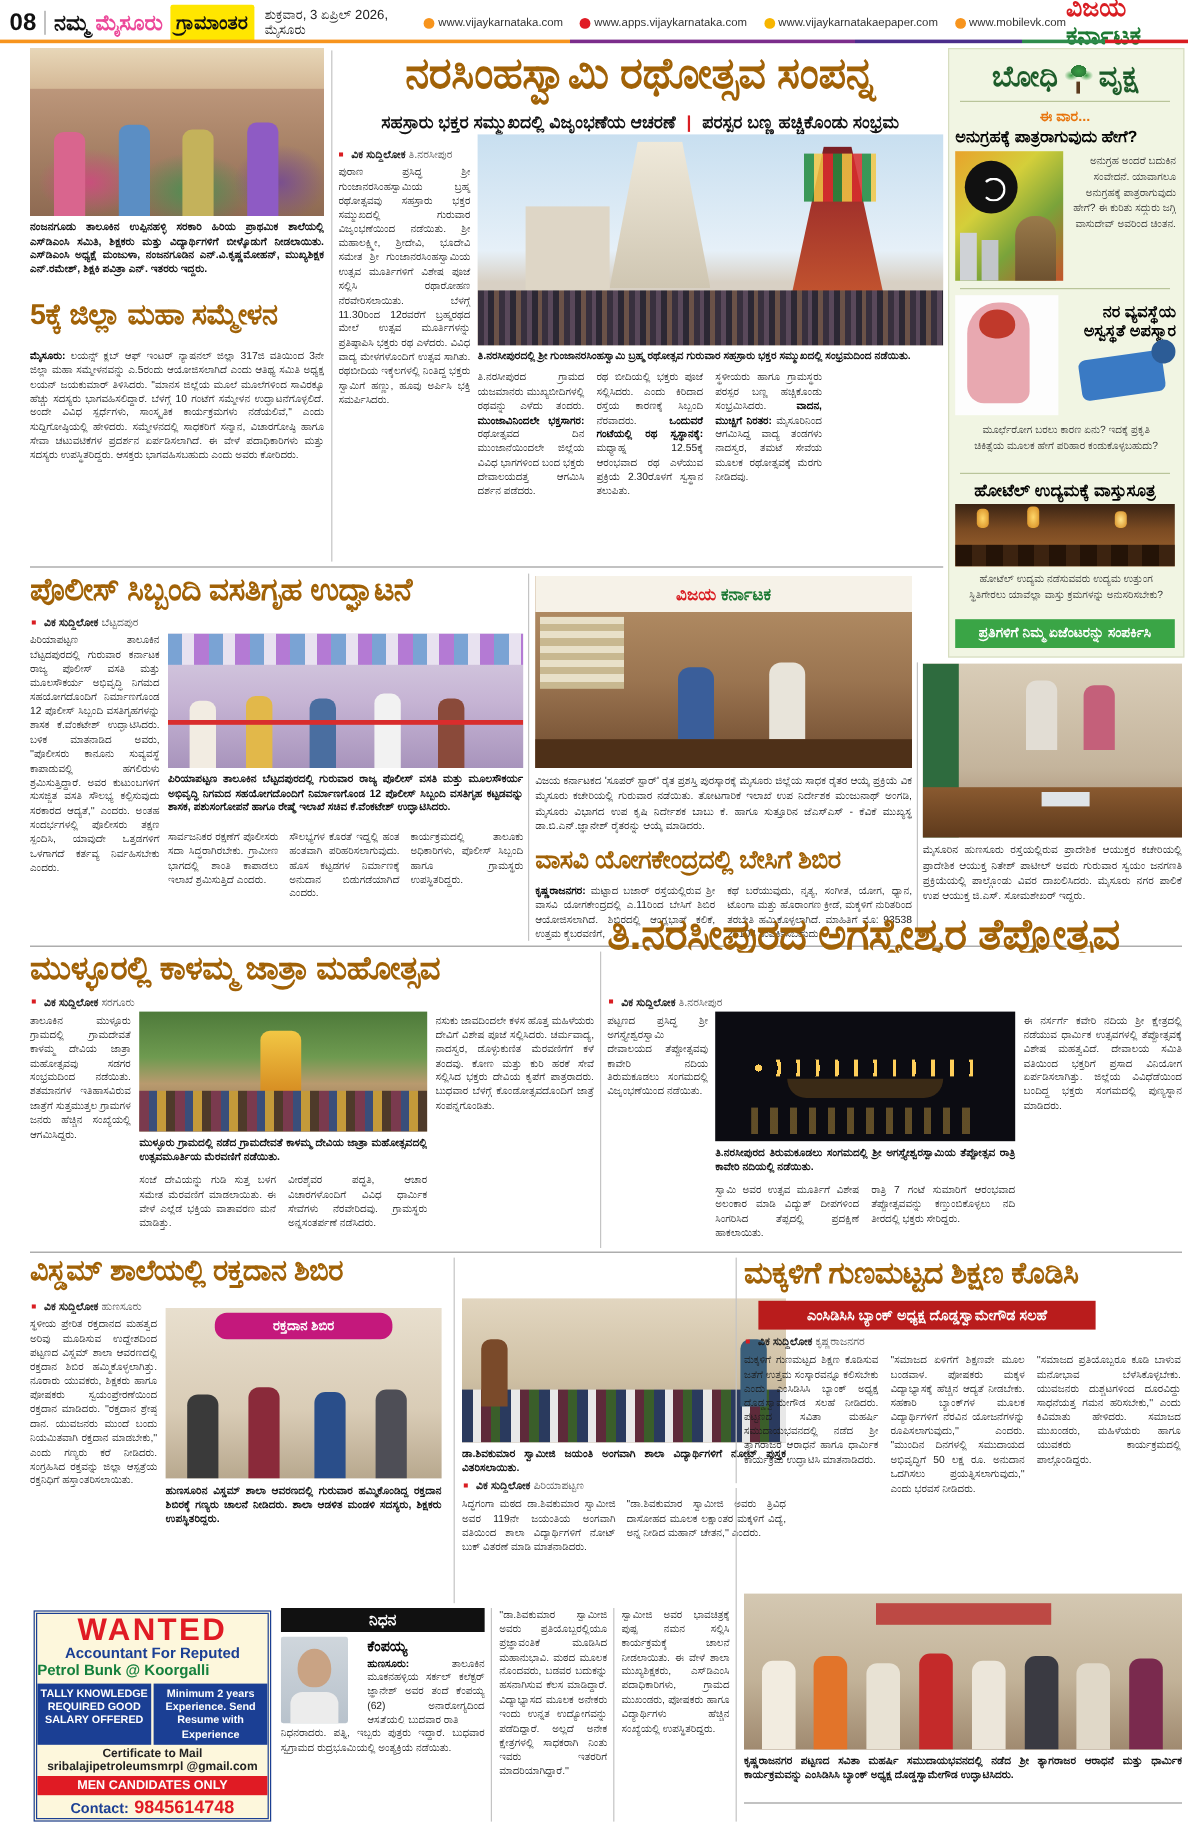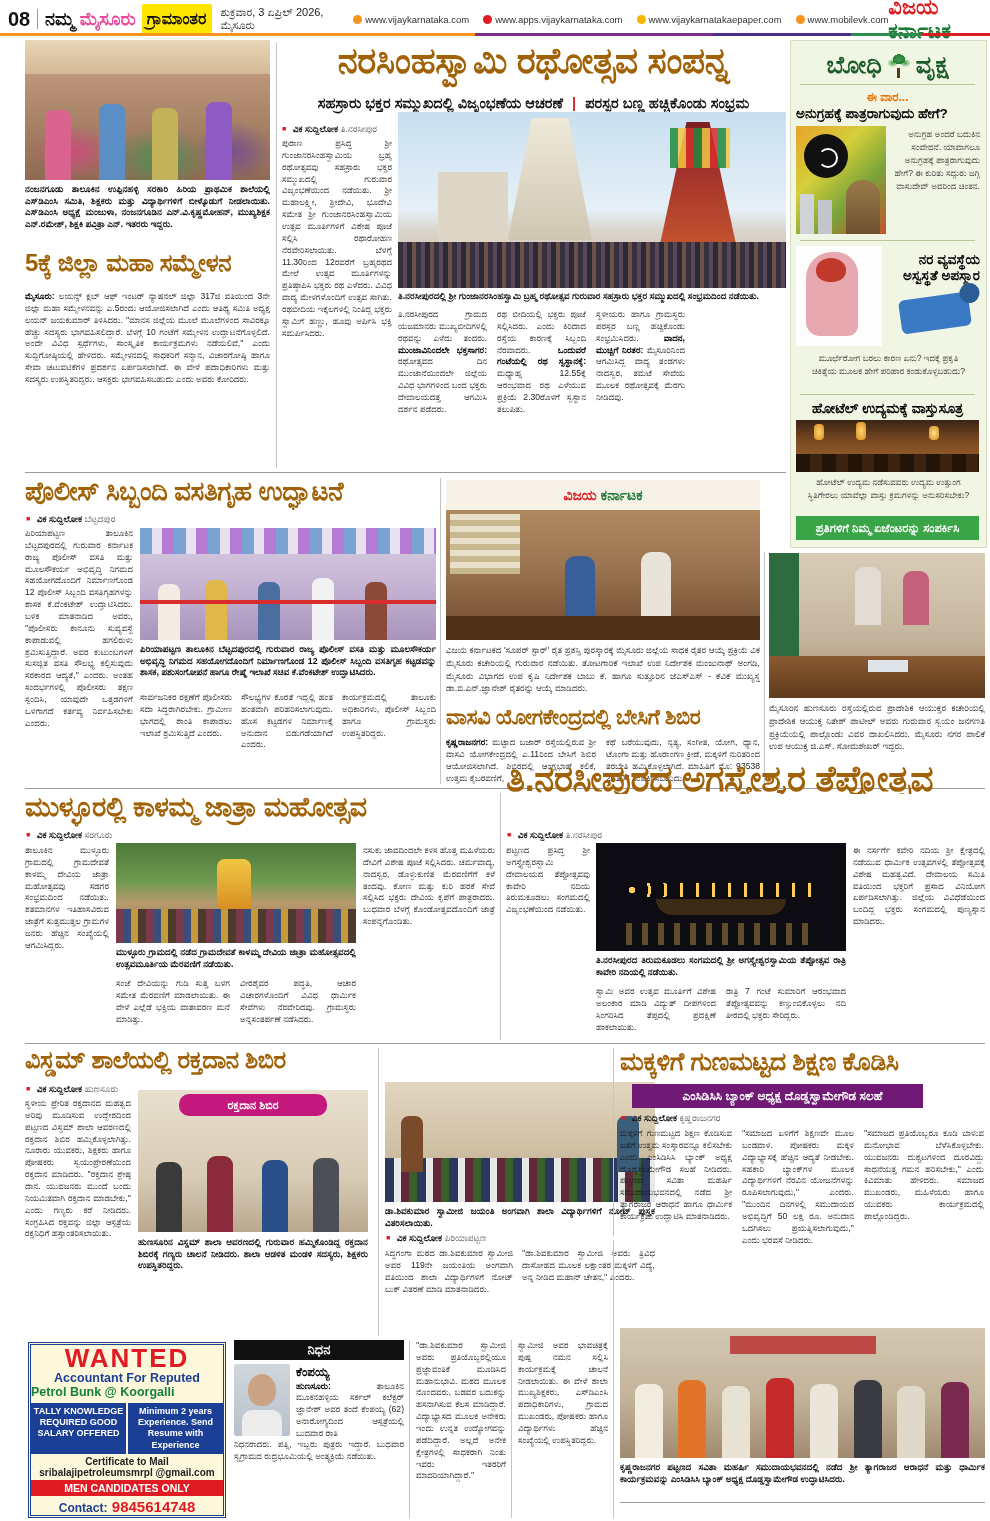--- a/index.html
+++ b/index.html
@@ -258,21 +258,21 @@
   </div>
   <div class="abs cap" style="left:385px;top:1206px;width:270px;height:24px;">ಡಾ.ಶಿವಕುಮಾರ ಸ್ವಾಮೀಜಿ ಜಯಂತಿ ಅಂಗವಾಗಿ ಶಾಲಾ ವಿದ್ಯಾರ್ಥಿಗಳಿಗೆ ನೋಟ್ ಪುಸ್ತಕ ವಿತರಿಸಲಾಯಿತು.</div>
   <div class="abs byline" style="left:386px;top:1233px;width:200px;">
     <span class="lbl">ವಿಕ ಸುದ್ದಿಲೋಕ</span> <span>ಪಿರಿಯಾಪಟ್ಟಣ</span>
   </div>
   <div class="abs body-txt" style="left:385px;top:1248px;width:128px;height:88px;">ಸಿದ್ಧಗಂಗಾ ಮಠದ ಡಾ.ಶಿವಕುಮಾರ ಸ್ವಾಮೀಜಿ ಅವರ 119ನೇ ಜಯಂತಿಯ ಅಂಗವಾಗಿ ವತಿಯಿಂದ ಶಾಲಾ ವಿದ್ಯಾರ್ಥಿಗಳಿಗೆ ನೋಟ್ ಬುಕ್ ವಿತರಣೆ ಮಾಡಿ ಮಾತನಾಡಿದರು.</div>
   <div class="abs body-txt" style="left:522px;top:1248px;width:133px;height:88px;">''ಡಾ.ಶಿವಕುಮಾರ ಸ್ವಾಮೀಜಿ ಅವರು ತ್ರಿವಿಧ ದಾಸೋಹದ ಮೂಲಕ ಲಕ್ಷಾಂತರ ಮಕ್ಕಳಿಗೆ ವಿದ್ಯೆ, ಅನ್ನ ನೀಡಿದ ಮಹಾನ್ ಚೇತನ,'' ಎಂದರು.</div>
   <div class="vline" style="left:613px;top:1048px;height:188px;"></div>
 
   <div class="abs hl" style="left:620px;top:1048px;width:365px;height:32px;font-size:25px;">ಮಕ್ಕಳಿಗೆ ಗುಣಮಟ್ಟದ ಶಿಕ್ಷಣ ಕೊಡಿಸಿ</div>
-  <div class="abs" style="left:632px;top:1084px;width:281px;height:24px;background:#701a75;color:#fff;font-size:12px;font-weight:bold;display:flex;align-items:center;justify-content:center;overflow:hidden;padding-left:10px;">ಎಂಸಿಡಿಸಿಸಿ ಬ್ಯಾಂಕ್ ಅಧ್ಯಕ್ಷ ದೊಡ್ಡಸ್ವಾಮೇಗೌಡ ಸಲಹೆ</div>
+  <div class="abs" style="left:632px;top:1084px;width:281px;height:24px;background:#b91c1c;color:#fff;font-size:12px;font-weight:bold;display:flex;align-items:center;justify-content:center;overflow:hidden;">ಎಂಸಿಡಿಸಿಸಿ ಬ್ಯಾಂಕ್ ಅಧ್ಯಕ್ಷ ದೊಡ್ಡಸ್ವಾಮೇಗೌಡ ಸಲಹೆ</div>
   <div class="abs byline" style="left:621px;top:1113px;width:220px;">
     <span class="lbl">ವಿಕ ಸುದ್ದಿಲೋಕ</span> <span>ಕೃಷ್ಣರಾಜನಗರ</span>
   </div>
   <div class="abs body-txt" style="left:620px;top:1128px;width:112px;height:196px;">ಮಕ್ಕಳಿಗೆ ಗುಣಮಟ್ಟದ ಶಿಕ್ಷಣ ಕೊಡಿಸುವ ಜತೆಗೆ ಉತ್ತಮ ಸಂಸ್ಕಾರವನ್ನೂ ಕಲಿಸಬೇಕು ಎಂದು ಎಂಸಿಡಿಸಿಸಿ ಬ್ಯಾಂಕ್ ಅಧ್ಯಕ್ಷ ದೊಡ್ಡಸ್ವಾಮೇಗೌಡ ಸಲಹೆ ನೀಡಿದರು. ಪಟ್ಟಣದ ಸವಿತಾ ಮಹರ್ಷಿ ಸಮುದಾಯಭವನದಲ್ಲಿ ನಡೆದ ಶ್ರೀ ತ್ಯಾಗರಾಜರ ಆರಾಧನೆ ಹಾಗೂ ಧಾರ್ಮಿಕ ಕಾರ್ಯಕ್ರಮ ಉದ್ಘಾಟಿಸಿ ಮಾತನಾಡಿದರು.</div>
   <div class="abs body-txt" style="left:742px;top:1128px;width:112px;height:196px;">''ಸಮಾಜದ ಏಳಿಗೆಗೆ ಶಿಕ್ಷಣವೇ ಮೂಲ ಬಂಡವಾಳ. ಪೋಷಕರು ಮಕ್ಕಳ ವಿದ್ಯಾಭ್ಯಾಸಕ್ಕೆ ಹೆಚ್ಚಿನ ಆದ್ಯತೆ ನೀಡಬೇಕು. ಸಹಕಾರಿ ಬ್ಯಾಂಕ್‌ಗಳ ಮೂಲಕ ವಿದ್ಯಾರ್ಥಿಗಳಿಗೆ ನೆರವಿನ ಯೋಜನೆಗಳನ್ನು ರೂಪಿಸಲಾಗುವುದು,'' ಎಂದರು. ''ಮುಂದಿನ ದಿನಗಳಲ್ಲಿ ಸಮುದಾಯದ ಅಭಿವೃದ್ಧಿಗೆ 50 ಲಕ್ಷ ರೂ. ಅನುದಾನ ಒದಗಿಸಲು ಪ್ರಯತ್ನಿಸಲಾಗುವುದು,'' ಎಂದು ಭರವಸೆ ನೀಡಿದರು.</div>
   <div class="abs body-txt" style="left:864px;top:1128px;width:120px;height:196px;">''ಸಮಾಜದ ಪ್ರತಿಯೊಬ್ಬರೂ ಕೂಡಿ ಬಾಳುವ ಮನೋಭಾವ ಬೆಳೆಸಿಕೊಳ್ಳಬೇಕು. ಯುವಜನರು ದುಶ್ಚಟಗಳಿಂದ ದೂರವಿದ್ದು ಸಾಧನೆಯತ್ತ ಗಮನ ಹರಿಸಬೇಕು,'' ಎಂದು ಕಿವಿಮಾತು ಹೇಳಿದರು. ಸಮಾಜದ ಮುಖಂಡರು, ಮಹಿಳೆಯರು ಹಾಗೂ ಯುವಕರು ಕಾರ್ಯಕ್ರಮದಲ್ಲಿ ಪಾಲ್ಗೊಂಡಿದ್ದರು.</div>
   <div class="ph" style="left:620px;top:1328px;width:365px;height:130px;background:linear-gradient(180deg,#d4c8b2 0%,#c2b298 55%,#a08a70 100%);">
     <div style="position:absolute;left:4%;bottom:0;width:28px;height:74px;background:#f2ece0;border-radius:9px 9px 0 0;"></div>
     <div style="position:absolute;left:16%;bottom:0;width:28px;height:78px;background:#e2742a;border-radius:9px 9px 0 0;"></div>
     <div style="position:absolute;left:28%;bottom:0;width:28px;height:72px;background:#e8e2d4;border-radius:9px 9px 0 0;"></div>
@@ -298,21 +298,21 @@
     <div style="font-size:10px;font-weight:bold;color:#222;text-align:center;">sribalajipetroleumsmrpl @gmail.com</div>
     <div style="background:#e01b24;color:#fff;font-size:10.5px;font-weight:bold;text-align:center;margin-top:2px;padding:2px 0;">MEN CANDIDATES ONLY</div>
     <div style="text-align:center;margin-top:2px;font-weight:bold;">
       <span style="font-size:12px;color:#1b3f94;">Contact:</span>
       <span style="font-size:15px;color:#e01b24;">9845614748</span>
     </div>
   </div>
 
   <div class="abs" style="left:234px;top:1340px;width:170px;height:180px;overflow:hidden;">
     <div style="background:#111;color:#fff;font-size:13px;font-weight:bold;text-align:center;padding:2px 0;">ನಿಧನ</div>
-    <div style="margin-top:4px;display:flex;gap:6px;">
+    <div style="margin-top:4px;display:flex;gap:16px;">
       <div class="chip" style="width:56px;height:72px;flex:none;background:linear-gradient(180deg,#cfd6dc 0%,#b8c2cc 100%);position:relative;">
         <div style="position:absolute;left:14px;top:10px;width:28px;height:32px;background:#c9a384;border-radius:50% 50% 45% 45%;"></div>
         <div style="position:absolute;left:8px;bottom:0;width:40px;height:26px;background:#ececec;border-radius:10px 10px 0 0;"></div>
       </div>
       <div class="body-txt" style="height:72px;">
         <div style="font-size:12px;font-weight:bold;color:#000;">ಕೆಂಪಯ್ಯ</div>
         <b>ಹುಣಸೂರು:</b> <span>ತಾಲೂಕಿನ ಮೂಕನಹಳ್ಳಿಯ ಸರ್ಕಲ್ ಕಲೆಕ್ಟರ್ ಜ್ಞಾನೇಶ್ ಅವರ ತಂದೆ ಕೆಂಪಯ್ಯ (62) ಅನಾರೋಗ್ಯದಿಂದ ಆಸ್ಪತ್ರೆಯಲ್ಲಿ ಬುಧವಾರ ರಾತ್ರಿ</span>
       </div>
     </div>
     <div class="body-txt" style="margin-top:3px;height:70px;">ನಿಧನರಾದರು. ಪತ್ನಿ, ಇಬ್ಬರು ಪುತ್ರರು ಇದ್ದಾರೆ. ಬುಧವಾರ ಸ್ವಗ್ರಾಮದ ರುದ್ರಭೂಮಿಯಲ್ಲಿ ಅಂತ್ಯಕ್ರಿಯೆ ನಡೆಯಿತು.</div>

